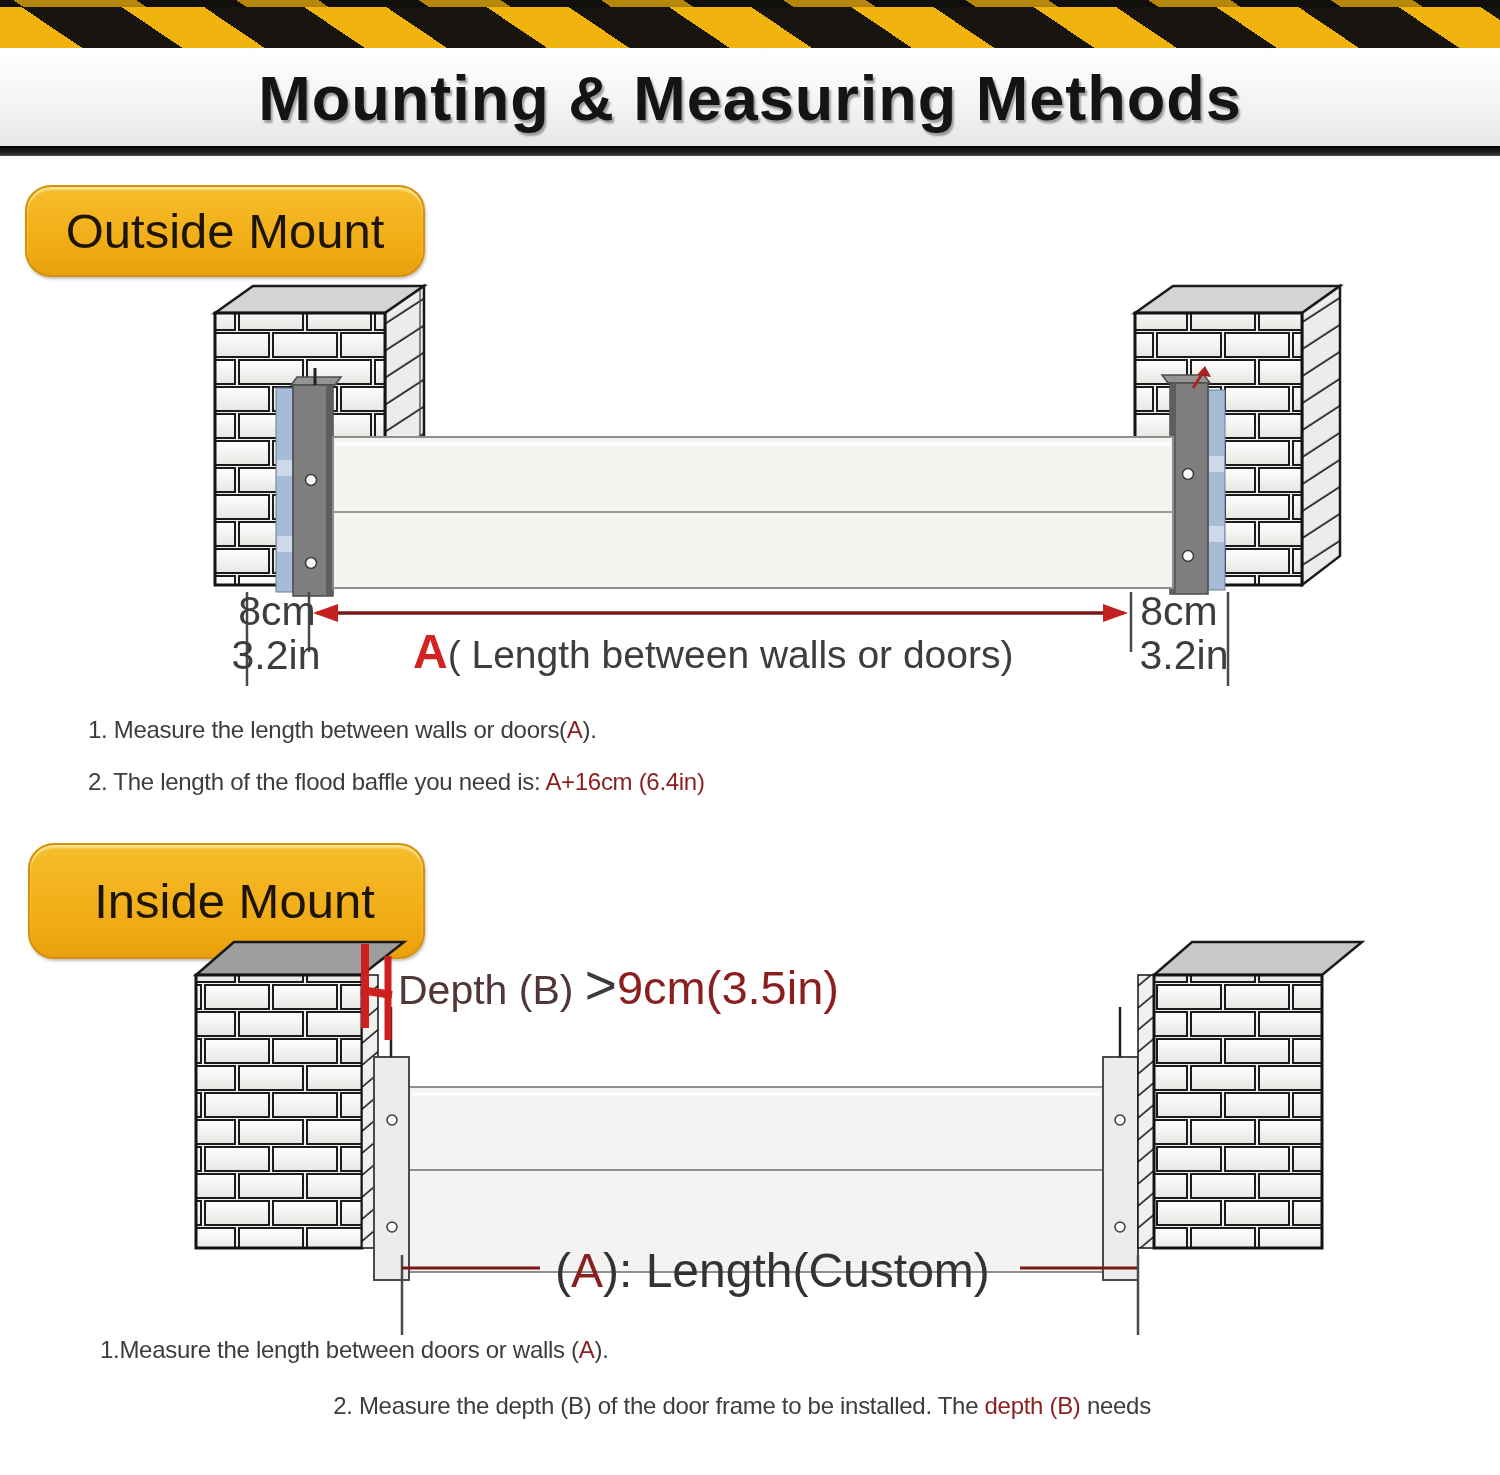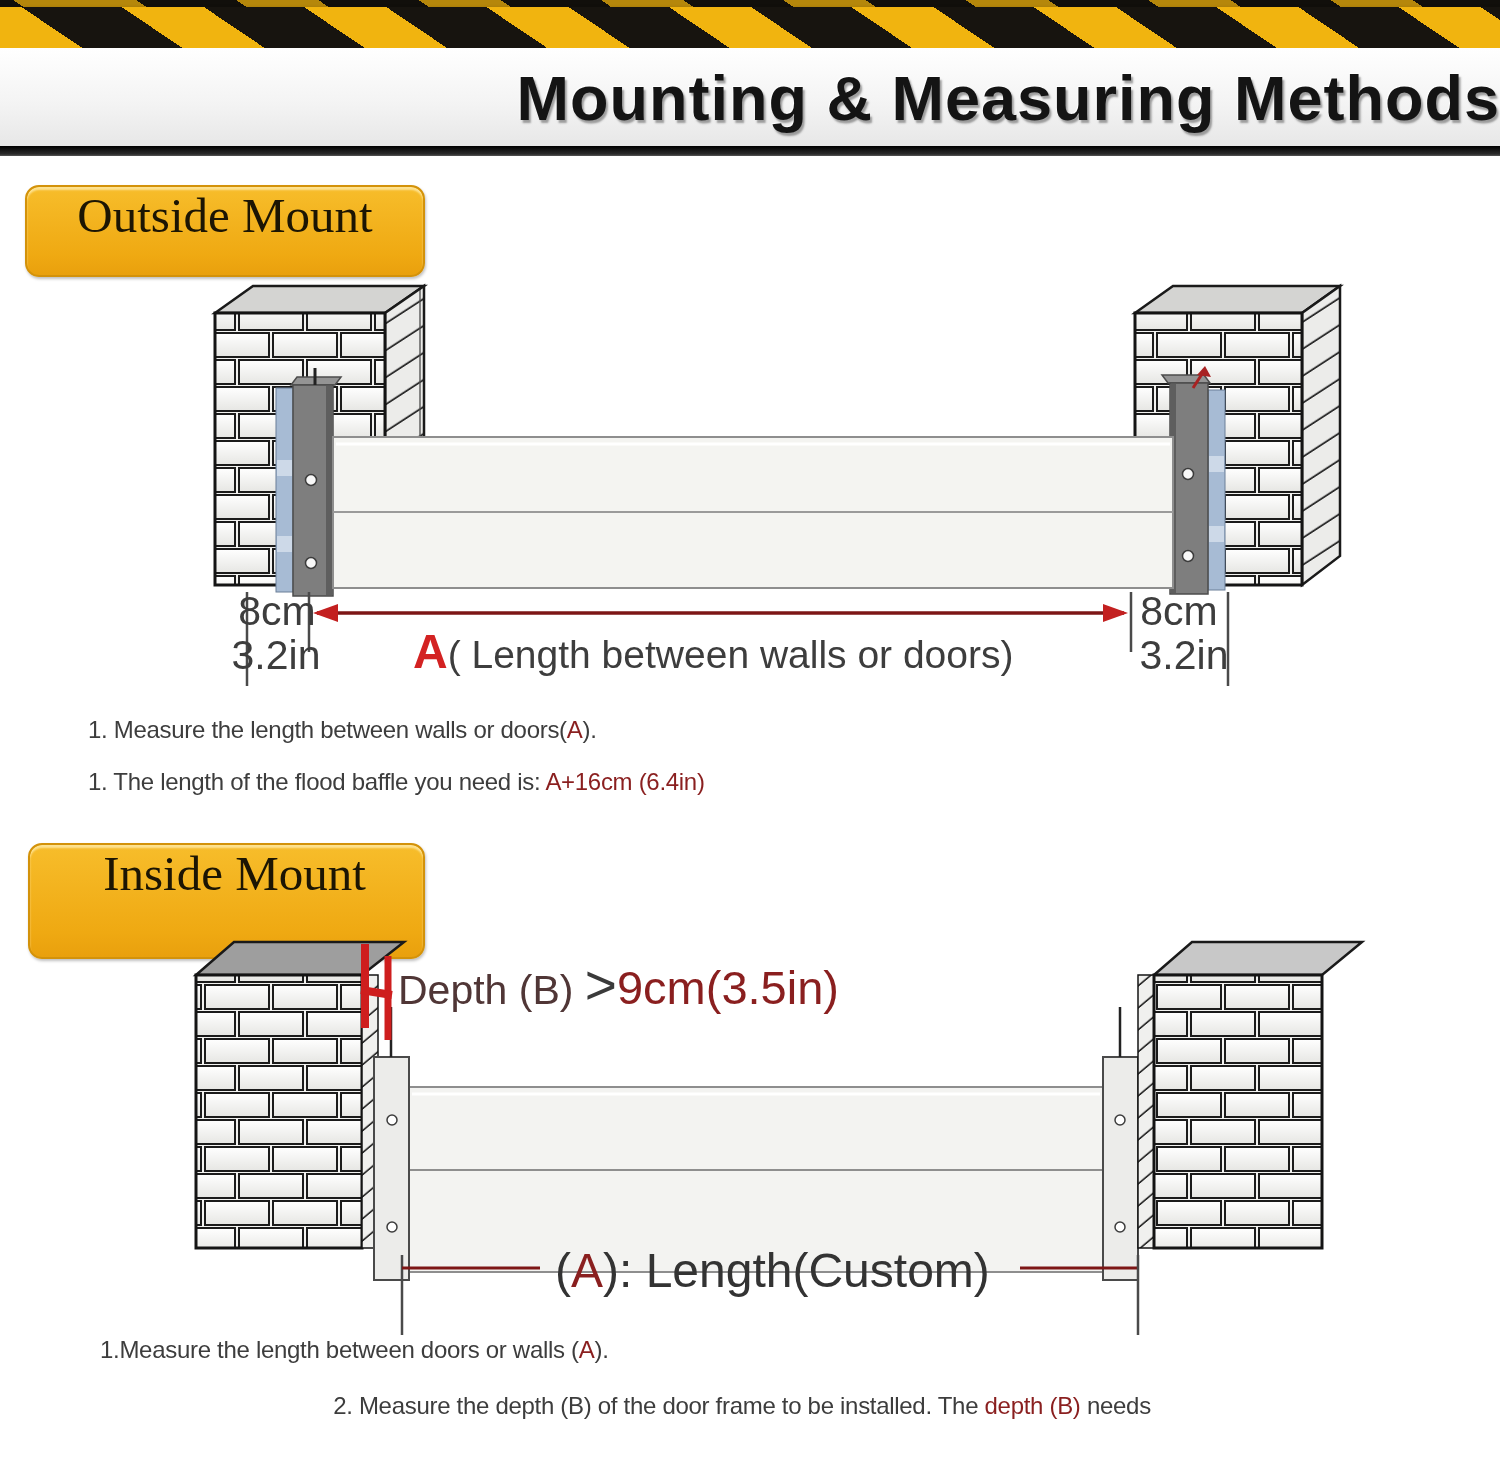--- a/index.html
+++ b/index.html
@@ -6,32 +6,32 @@
   #page{position:relative;width:1500px;height:1475px;background:#ffffff;overflow:hidden;
         font-family:"Liberation Sans", sans-serif;}
 
   
   .tape{position:absolute;left:0;width:100%;
         background:repeating-linear-gradient(34deg,#f1b40f 0 46px,#17140f 46px 102px);}
   #tape-top{top:0;height:7px;background-position:64px 0;filter:brightness(.75);}
   #tape-main{top:7px;height:41px;box-shadow:0 2px 4px rgba(0,0,0,.4);}
   #title-band{position:absolute;left:0;top:48px;width:100%;height:98px;
         background:linear-gradient(180deg,#ffffff 0%,#f4f4f4 55%,#e7e7e7 100%);}
-  #page-title{width:100%;height:98px;line-height:100px;text-align:right;
+  #page-title{width:100%;height:98px;line-height:100px;text-align:center;
         font-size:63px;font-weight:700;letter-spacing:1px;color:#141414;
         text-shadow:2px 3px 2px rgba(110,110,110,.65), -1px -1px 0 rgba(255,255,255,.8);}
   #title-rule{position:absolute;left:0;top:146px;width:100%;height:10px;
         background:linear-gradient(180deg,#000 0%,#2a2a2a 80%,#555 100%);}
 
   
-  .badge{position:absolute;display:flex;align-items:flex-start;justify-content:center;
-        box-sizing:border-box;border-radius:14px;
+  .badge{position:absolute;display:flex;align-items:center;justify-content:center;
+        box-sizing:border-box;border-radius:26px;
         background:linear-gradient(180deg,#f7bd2b 0%,#efa912 78%,#e9a00d 100%);
         border:2px solid #d3920a;box-shadow:inset 0 3px 2px rgba(255,235,170,.8), 1px 2px 3px rgba(0,0,0,.25);
-        font-size:49px;color:#1c1503;font-family:Liberation Serif, serif;}
+        font-size:49px;color:#1c1503;}
   #badge-outside{left:25px;top:185px;width:400px;height:92px;}
   #badge-inside{left:28px;top:843px;width:397px;height:116px;padding-left:16px;}
 
   .diagram{position:absolute;left:0;width:1500px;}
   #diagram-outside{top:278px;height:412px;}
   #diagram-inside{top:930px;height:420px;}
 
   
   .step{position:absolute;font-size:24px;color:#3d3d3d;letter-spacing:-0.3px;white-space:nowrap;}
   .maroon{color:#8a1f1f;}
@@ -130,21 +130,21 @@
       <polygon points="1128,335 1103,326 1103,344" fill="#c32020"></polygon>
       <text x="277" y="347" font-size="41" fill="#3d3d3d" text-anchor="middle">8cm</text>
       <text x="276" y="391" font-size="41" fill="#3d3d3d" text-anchor="middle">3.2in</text>
       <text x="1179" y="347" font-size="41" fill="#3d3d3d" text-anchor="middle">8cm</text>
       <text x="1184" y="391" font-size="41" fill="#3d3d3d" text-anchor="middle">3.2in</text>
       <text x="413" y="390"><tspan font-size="48" font-weight="bold" fill="#d32222">A</tspan><tspan font-size="39" fill="#3d3d3d">( Length between walls or doors)</tspan></text>
     </g>
   </svg>
 
   <div id="out-step1" class="step"><span>1. Measure the length between walls or doors(</span><span class="maroon">A</span><span>).</span></div>
-  <div id="out-step2" class="step"><span>1. The length of the flood baffle you need is: </span><span class="maroon">A+16cm (6.4in)</span><span></span></div>
+  <div id="out-step2" class="step"><span>2. The length of the flood baffle you need is: </span><span class="maroon">A+16cm (6.4in)</span><span></span></div>
 
   <div id="badge-inside" class="badge">
     <span>Inside Mount</span>
   </div>
 
   <svg id="diagram-inside" class="diagram" viewBox="0 0 1500 420">
     <defs>
       <linearGradient id="bgrad2" x1="0" y1="0" x2="0" y2="1">
         <stop offset="0" stop-color="#ffffff"></stop>
           <stop offset="1" stop-color="#e6e6e3"></stop>

